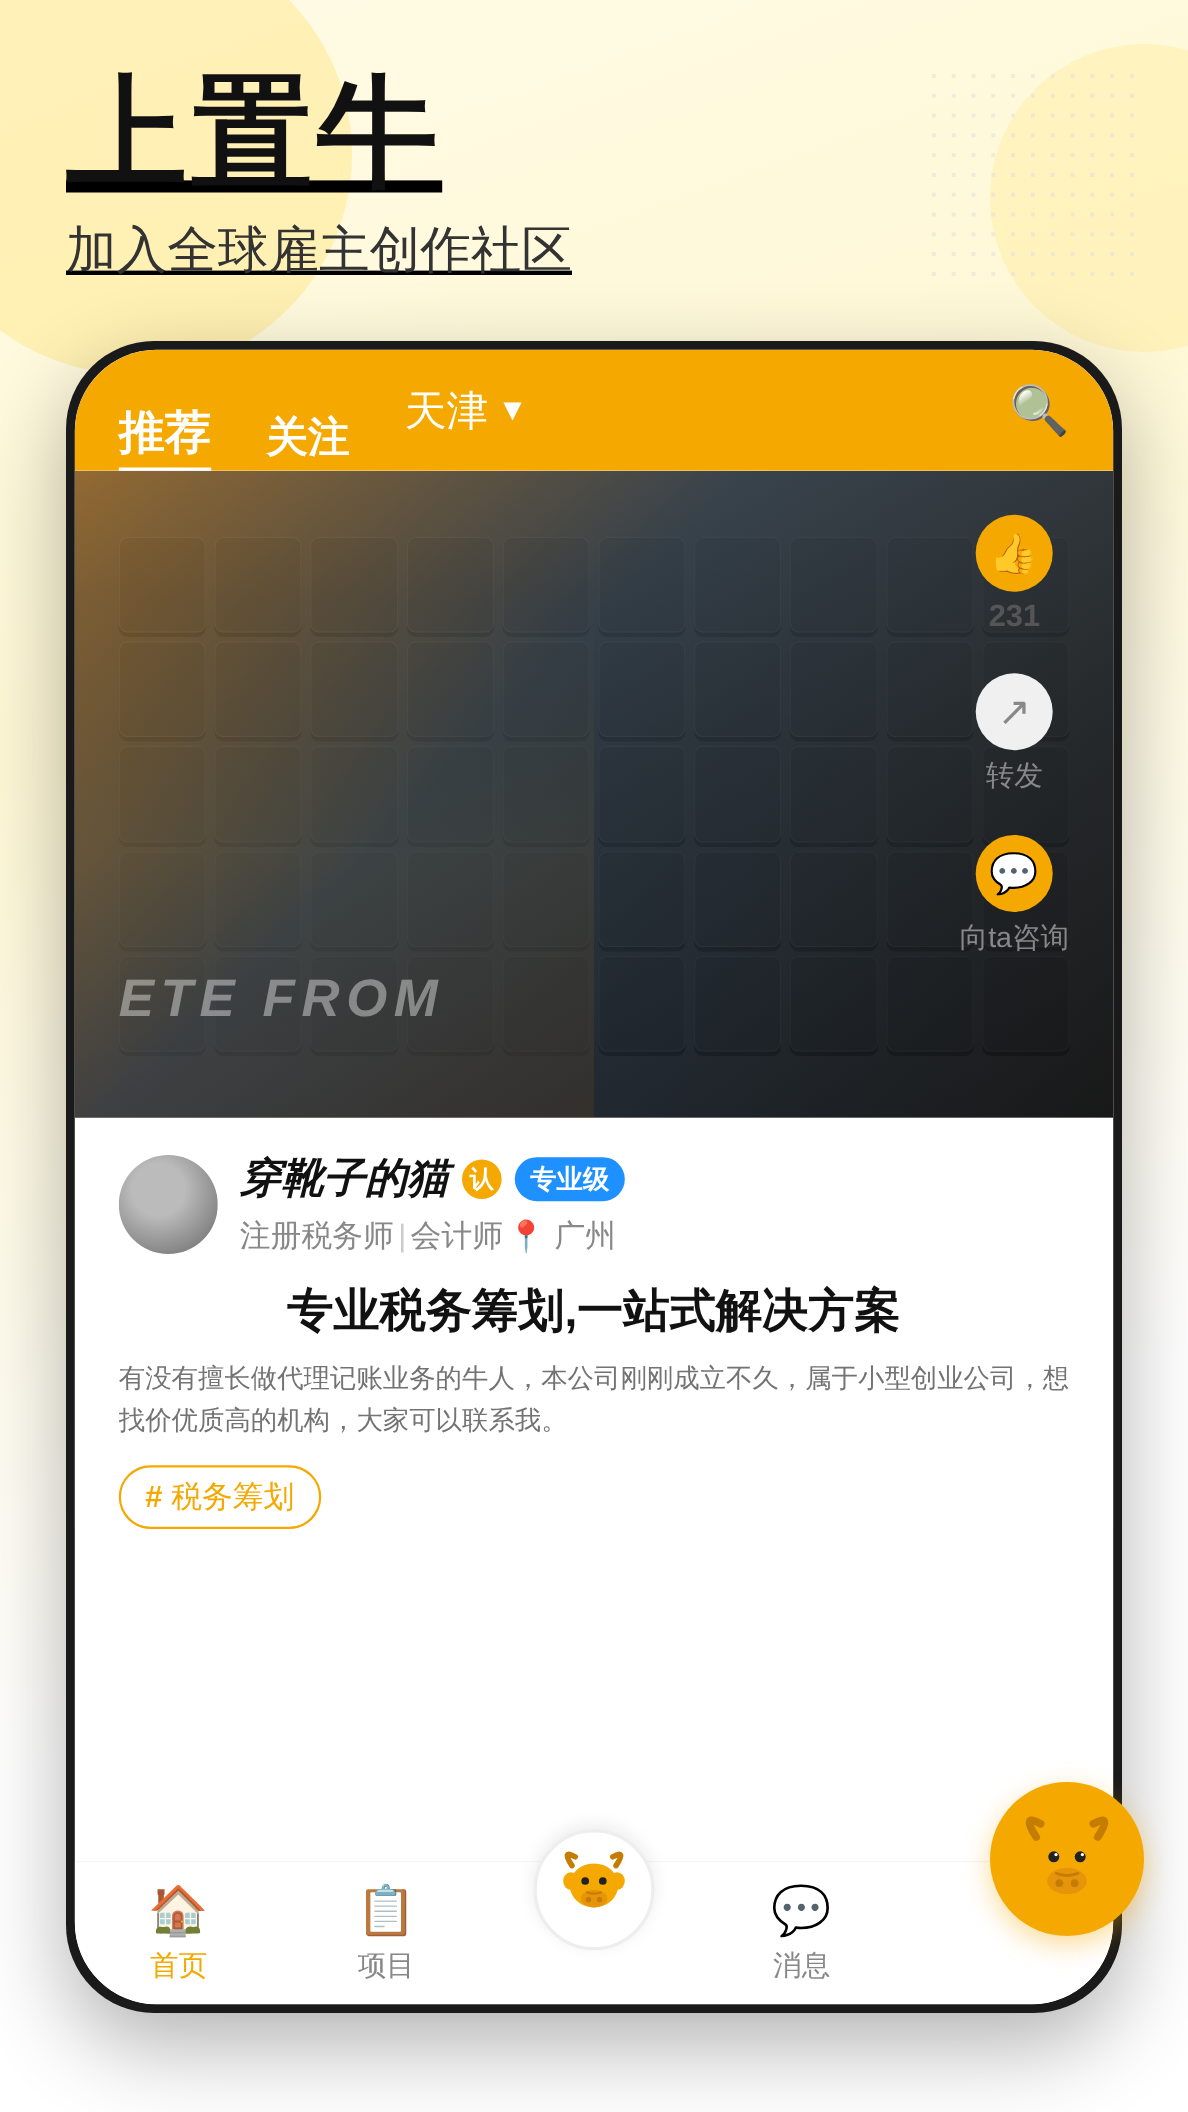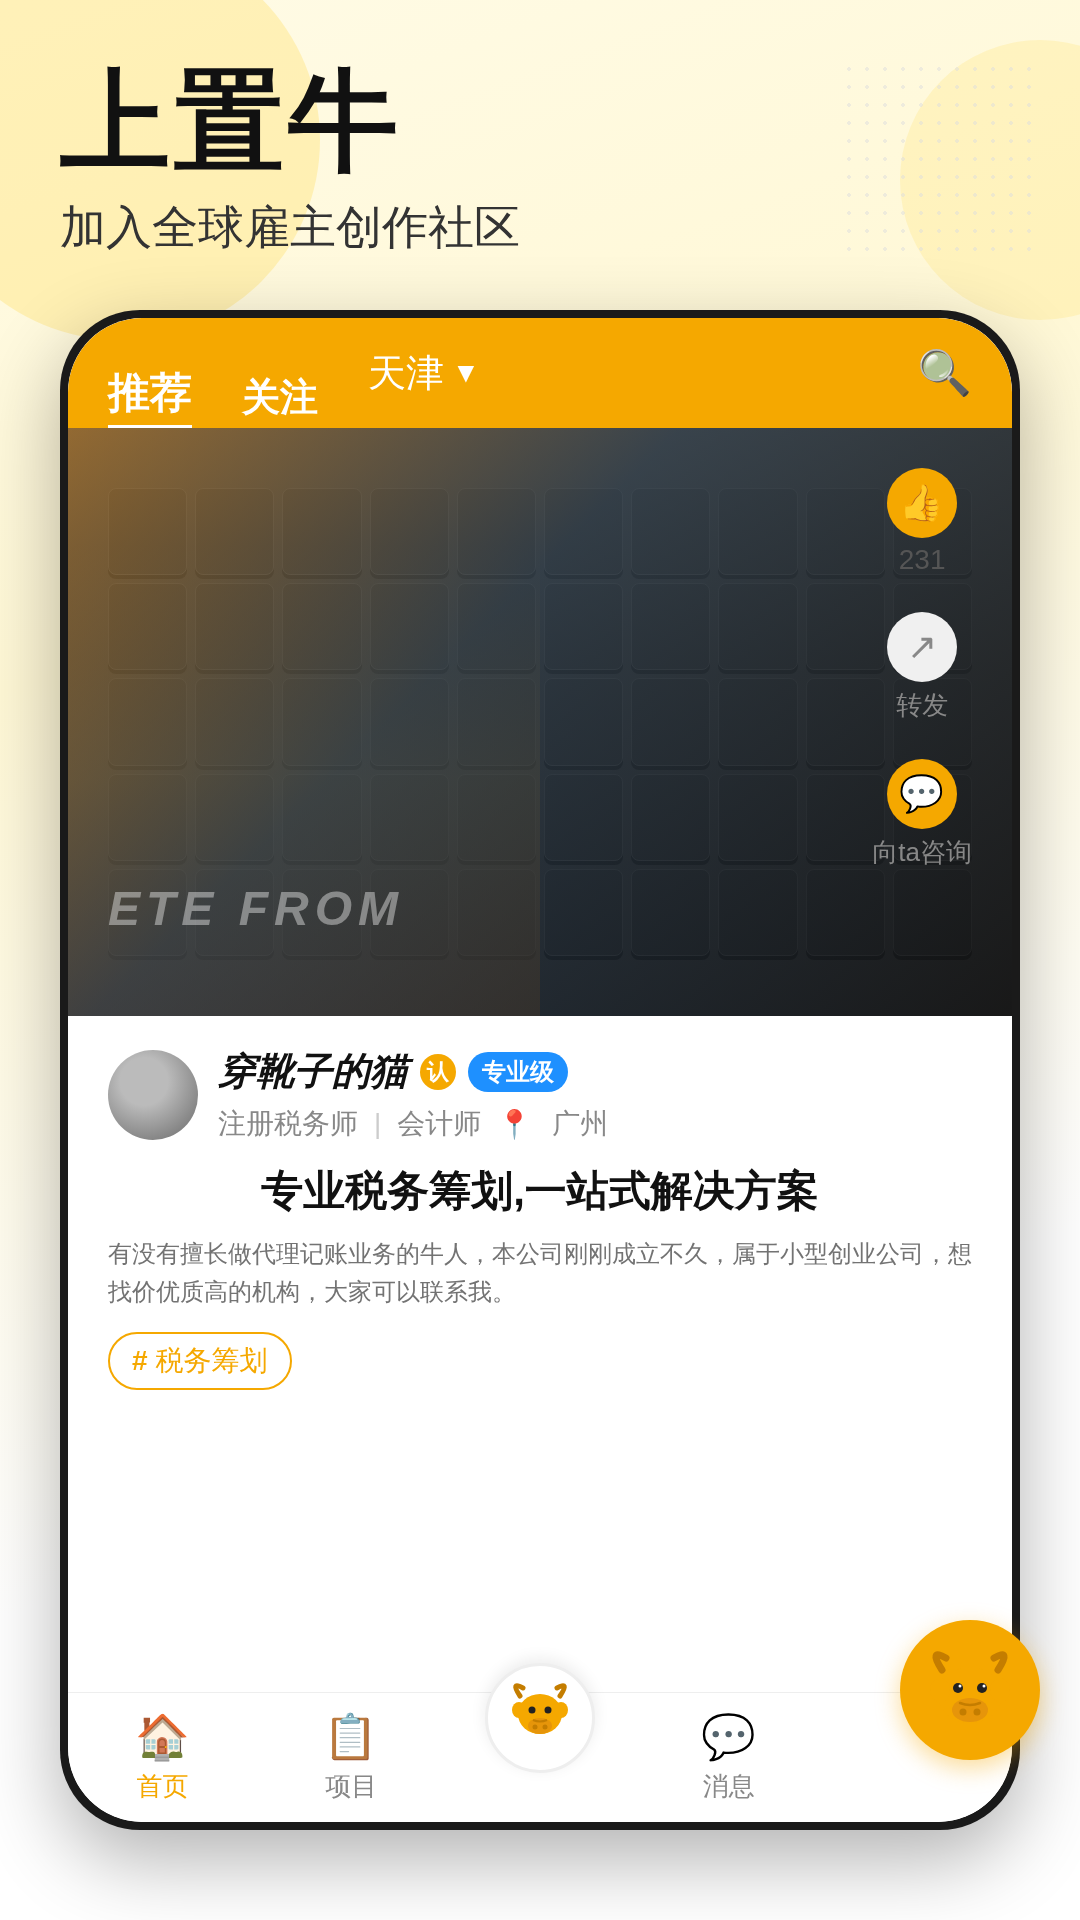--- a/index.html
+++ b/index.html
@@ -23,20 +23,21 @@
       background-image: radial-gradient(circle, #ddd 2px, transparent 2px);
       background-size: 18px 18px;
       opacity: 0.5;
     }
 
     
     .hero-section {
       position: absolute;
       top: 60px;
       left: 60px;
+      text-decoration: underline;
     }
     .hero-title {
       font-size: 110px;
       font-weight: 900;
       color: #111;
       line-height: 1.1;
       letter-spacing: 4px;
     }
     .hero-subtitle {
       font-size: 46px;
@@ -236,21 +237,21 @@
       padding: 4px 14px;
       border-radius: 20px;
       font-weight: 600;
     }
     .user-desc {
       font-size: 28px;
       color: #888;
       margin-top: 8px;
       display: flex;
       align-items: center;
-      gap: 16px;
+      gap: 4px;
     }
     .separator {
       color: #ccc;
     }
     .location-icon {
       color: #F5A800;
       margin-right: 4px;
     }
     .follow-btn {
       background: #fff;
@@ -295,21 +296,21 @@
       background: #f0f0f0;
       color: #888;
     }
     .action-label {
       font-size: 26px;
       color: #888;
     }
     .action-count {
       font-size: 28px;
       color: #555;
-      font-weight: 400;
+      font-weight: 700;
     }
 
     
     .post-text-area {
       padding: 20px 40px 0;
     }
     .post-title {
       font-size: 42px;
       font-weight: 700;
       color: #111;

